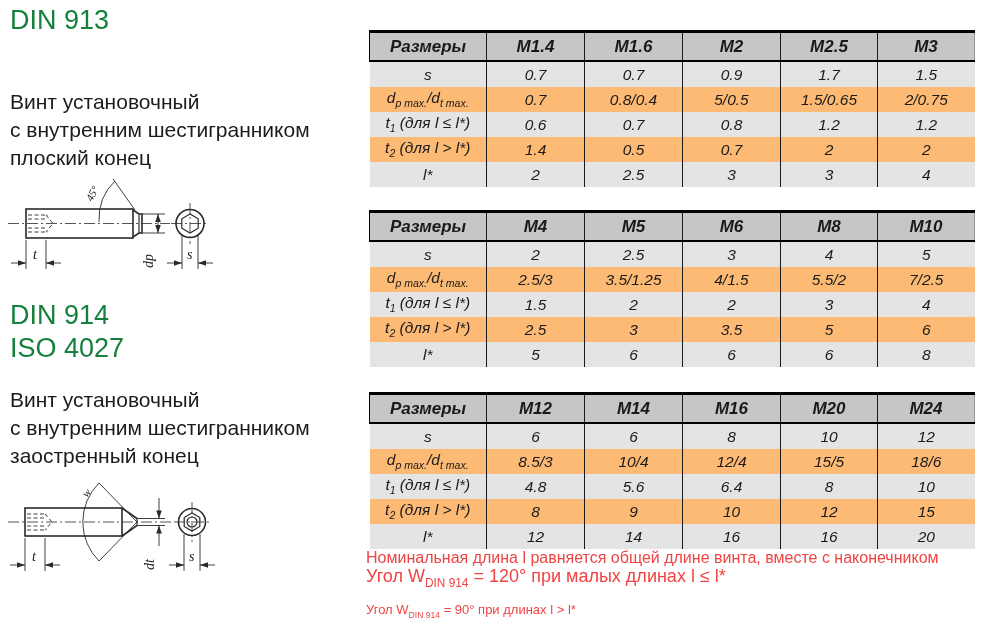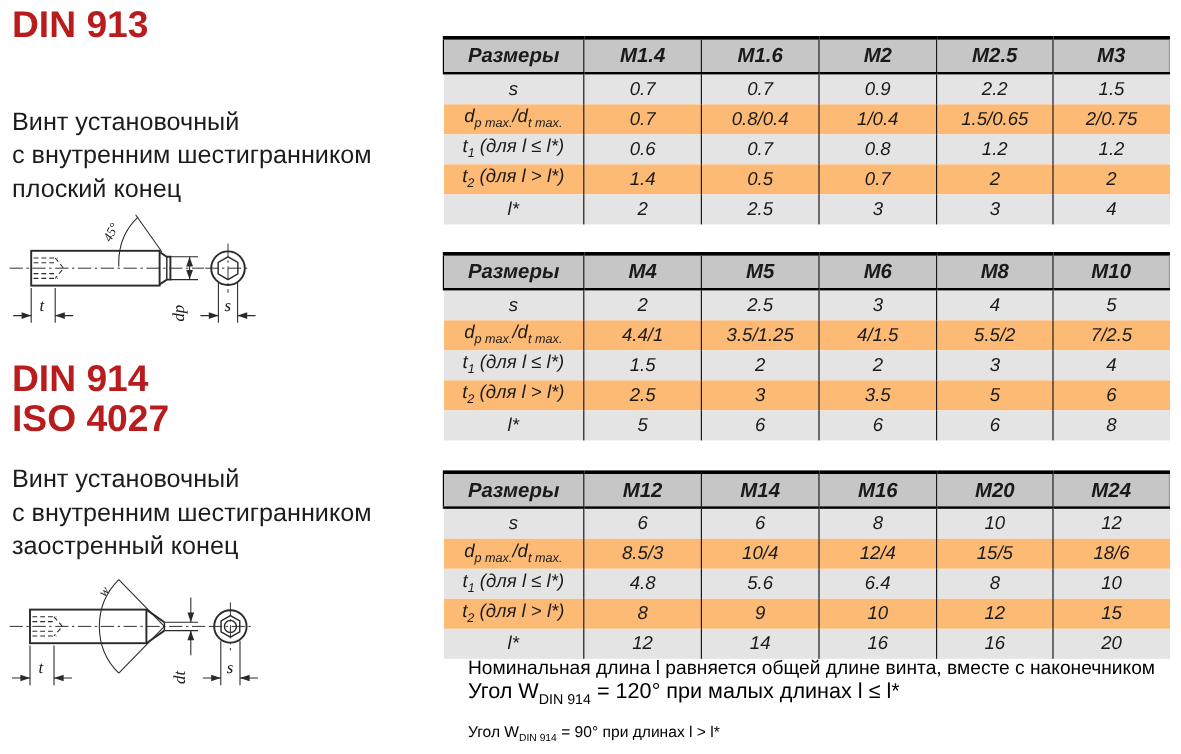--- a/index.html
+++ b/index.html
@@ -1,34 +1,34 @@
 <!DOCTYPE html>
 <html><head>
 <meta charset="utf-8">
 <style>
   html,body{margin:0;padding:0;background:#fff;}
   #page{position:relative;width:984px;height:628px;background:#ffffff;overflow:hidden;
         font-family:"Liberation Sans",sans-serif;color:#1a1a1a;}
-  .std{position:absolute;left:10px;font-weight:700;font-size:31px;line-height:33px;color:#b91c1c;}
+  .std{position:absolute;left:10px;font-weight:400;font-size:27px;line-height:33px;color:#15803d;}
   .desc{position:absolute;left:10px;font-size:21px;line-height:28px;color:#1c1c1c;}
   .dwg{position:absolute;left:2px;}
   table.dim{position:absolute;left:369px;width:605px;border-collapse:collapse;table-layout:fixed;font-style:italic;}
   table.dim th,table.dim td{text-align:center;vertical-align:middle;padding:0;}
   table.dim thead th{background:#c6c6c6;height:27px;font-size:17px;font-weight:700;
       border-top:3px solid #000;border-bottom:2.5px solid #000;}
   table.dim thead th:first-child{border-left:1.5px solid #000;}
   table.dim thead th:last-child{border-right:1px solid #9a9a9a;}
   table.dim thead th + th{border-left:1.5px solid #1a1a1a;}
   table.dim tbody td{height:25px;font-size:15.5px;}
   table.dim tbody td + td{border-left:1.5px solid #1a1a1a;}
   table.dim tbody tr.a{background:#e4e4e4;}
   table.dim tbody tr.b{background:#fdba74;}
   table.dim sub{font-size:68%;}
   .lb{font-size:15px;}
-  .notes{position:absolute;left:366px;color:#000000;margin-left:24px;}
+  .notes{position:absolute;left:366px;color:#ef4444;}
   #note1{top:549px;font-size:16px;}
   #note2{top:566px;font-size:18px;}
   #note3{top:602px;font-size:13px;}
   .notes sub{font-size:66%;}
   svg .ol{stroke:#2a2a2a;stroke-width:1.6;fill:none;}
   svg .md{stroke:#2a2a2a;stroke-width:1.2;fill:none;}
   svg .tn{stroke:#2a2a2a;stroke-width:0.9;fill:none;}
   svg .hid{stroke:#2a2a2a;stroke-width:0.9;fill:none;stroke-dasharray:4 2.5;}
   svg .cl{stroke:#2a2a2a;stroke-width:0.8;fill:none;stroke-dasharray:11 3 2 3;}
   svg .ar{fill:#2a2a2a;stroke:none;}
@@ -185,28 +185,28 @@
         <th>M2.5</th>
         <th>M3</th>
       </tr>
     </thead>
     <tbody>
       <tr class="a">
         <td class="lb">s</td>
         <td>0.7</td>
         <td>0.7</td>
         <td>0.9</td>
-        <td>2.2</td>
+        <td>1.7</td>
         <td>1.5</td>
       </tr>
       <tr class="b">
         <td class="lb"><span>d</span><sub>p max.</sub><span>/d</span><sub>t max.</sub></td>
         <td>0.7</td>
         <td>0.8/0.4</td>
-        <td>1/0.4</td>
+        <td>5/0.5</td>
         <td>1.5/0.65</td>
         <td>2/0.75</td>
       </tr>
       <tr class="a">
         <td class="lb"><span>t</span><sub>1</sub><span> (для l ≤ l*)</span></td>
         <td>0.6</td>
         <td>0.7</td>
         <td>0.8</td>
         <td>1.2</td>
         <td>1.2</td>
@@ -253,21 +253,21 @@
       <tr class="a">
         <td class="lb">s</td>
         <td>2</td>
         <td>2.5</td>
         <td>3</td>
         <td>4</td>
         <td>5</td>
       </tr>
       <tr class="b">
         <td class="lb"><span>d</span><sub>p max.</sub><span>/d</span><sub>t max.</sub></td>
-        <td>4.4/1</td>
+        <td>2.5/3</td>
         <td>3.5/1.25</td>
         <td>4/1.5</td>
         <td>5.5/2</td>
         <td>7/2.5</td>
       </tr>
       <tr class="a">
         <td class="lb"><span>t</span><sub>1</sub><span> (для l ≤ l*)</span></td>
         <td>1.5</td>
         <td>2</td>
         <td>2</td>

